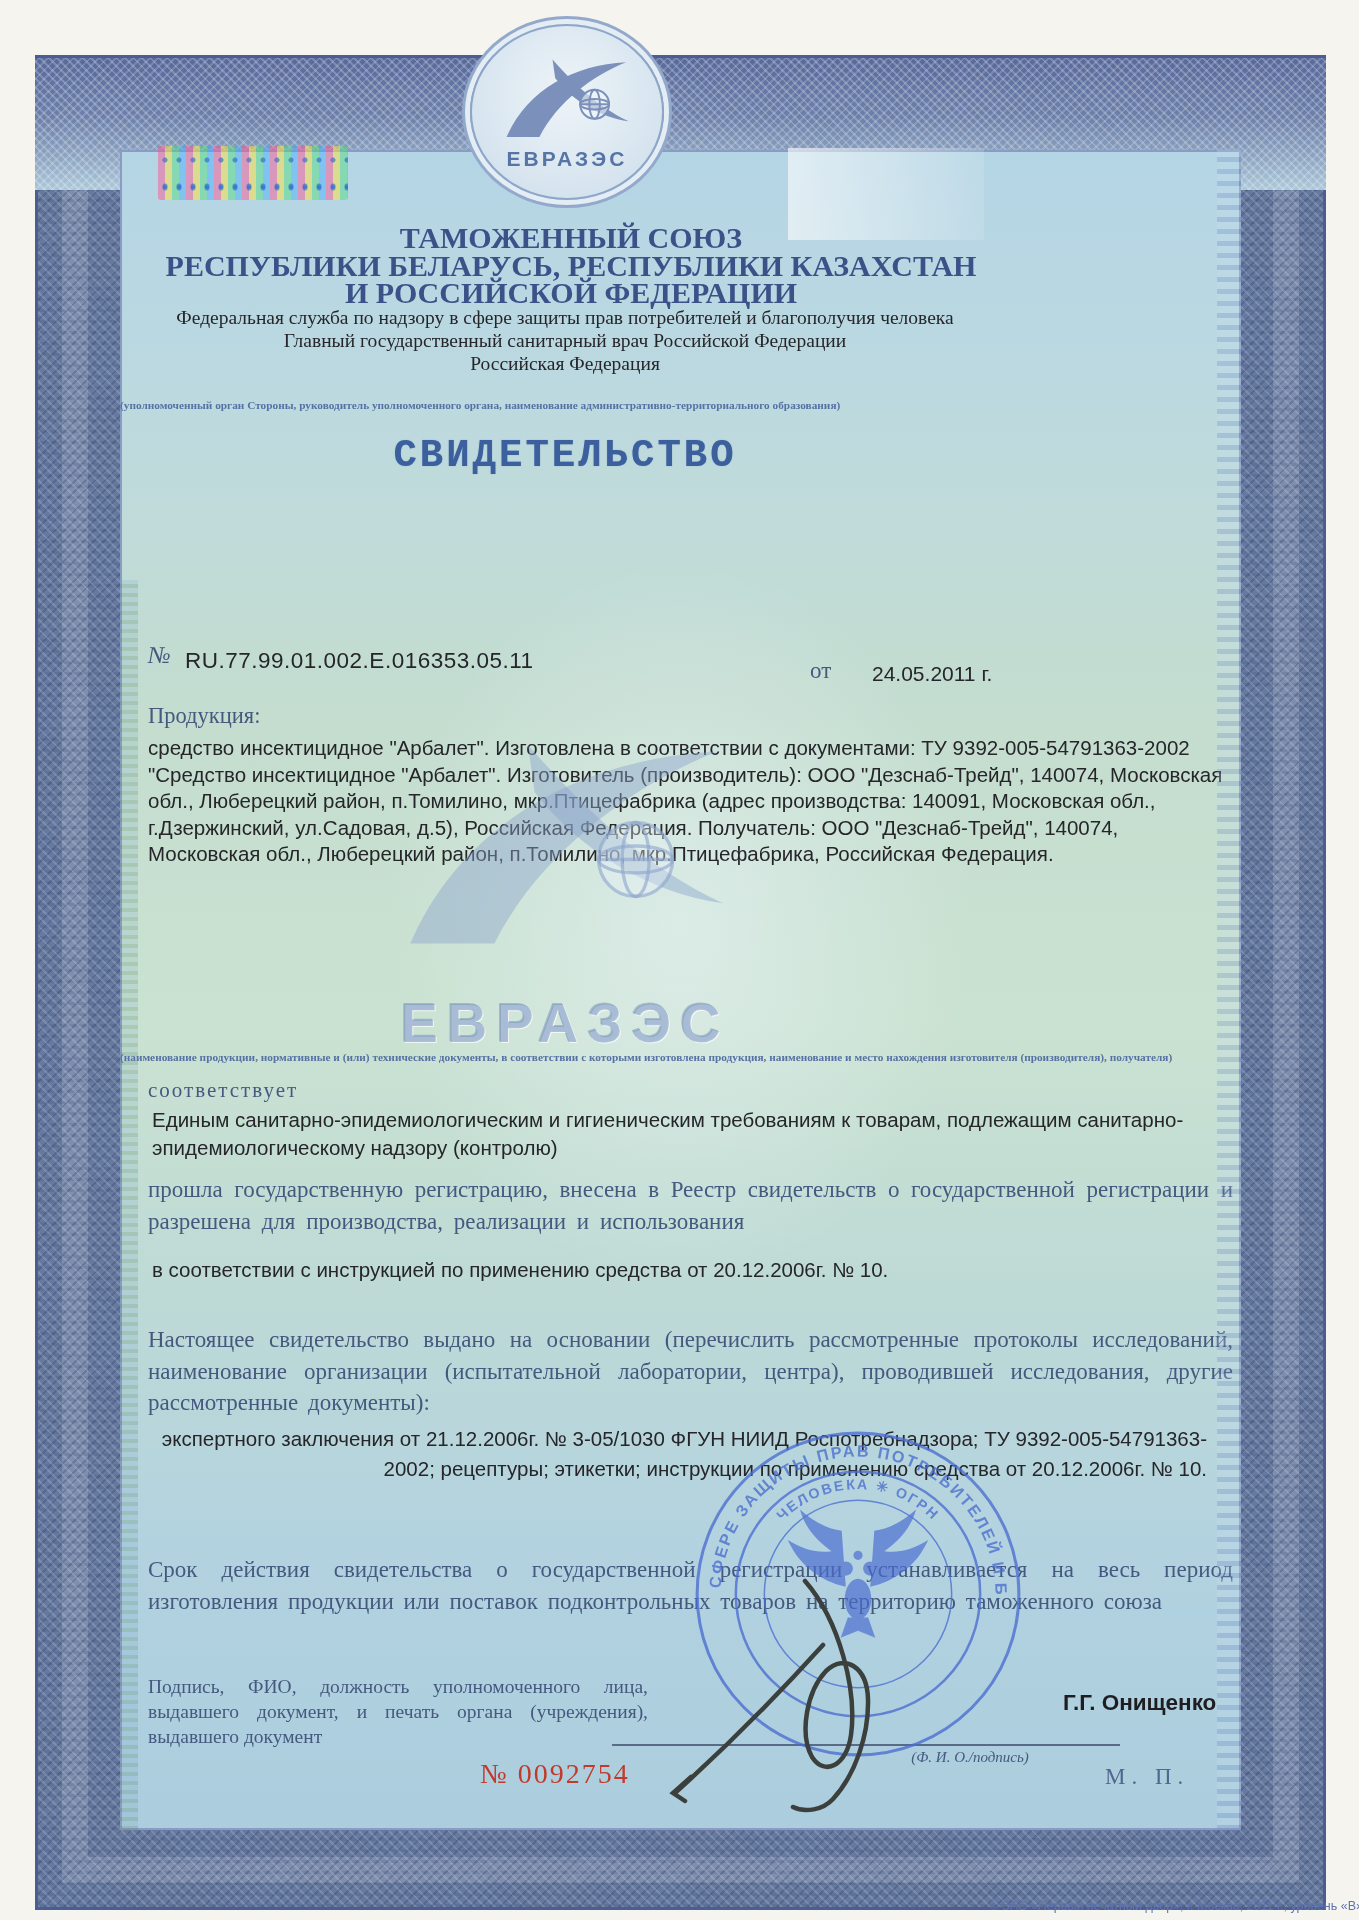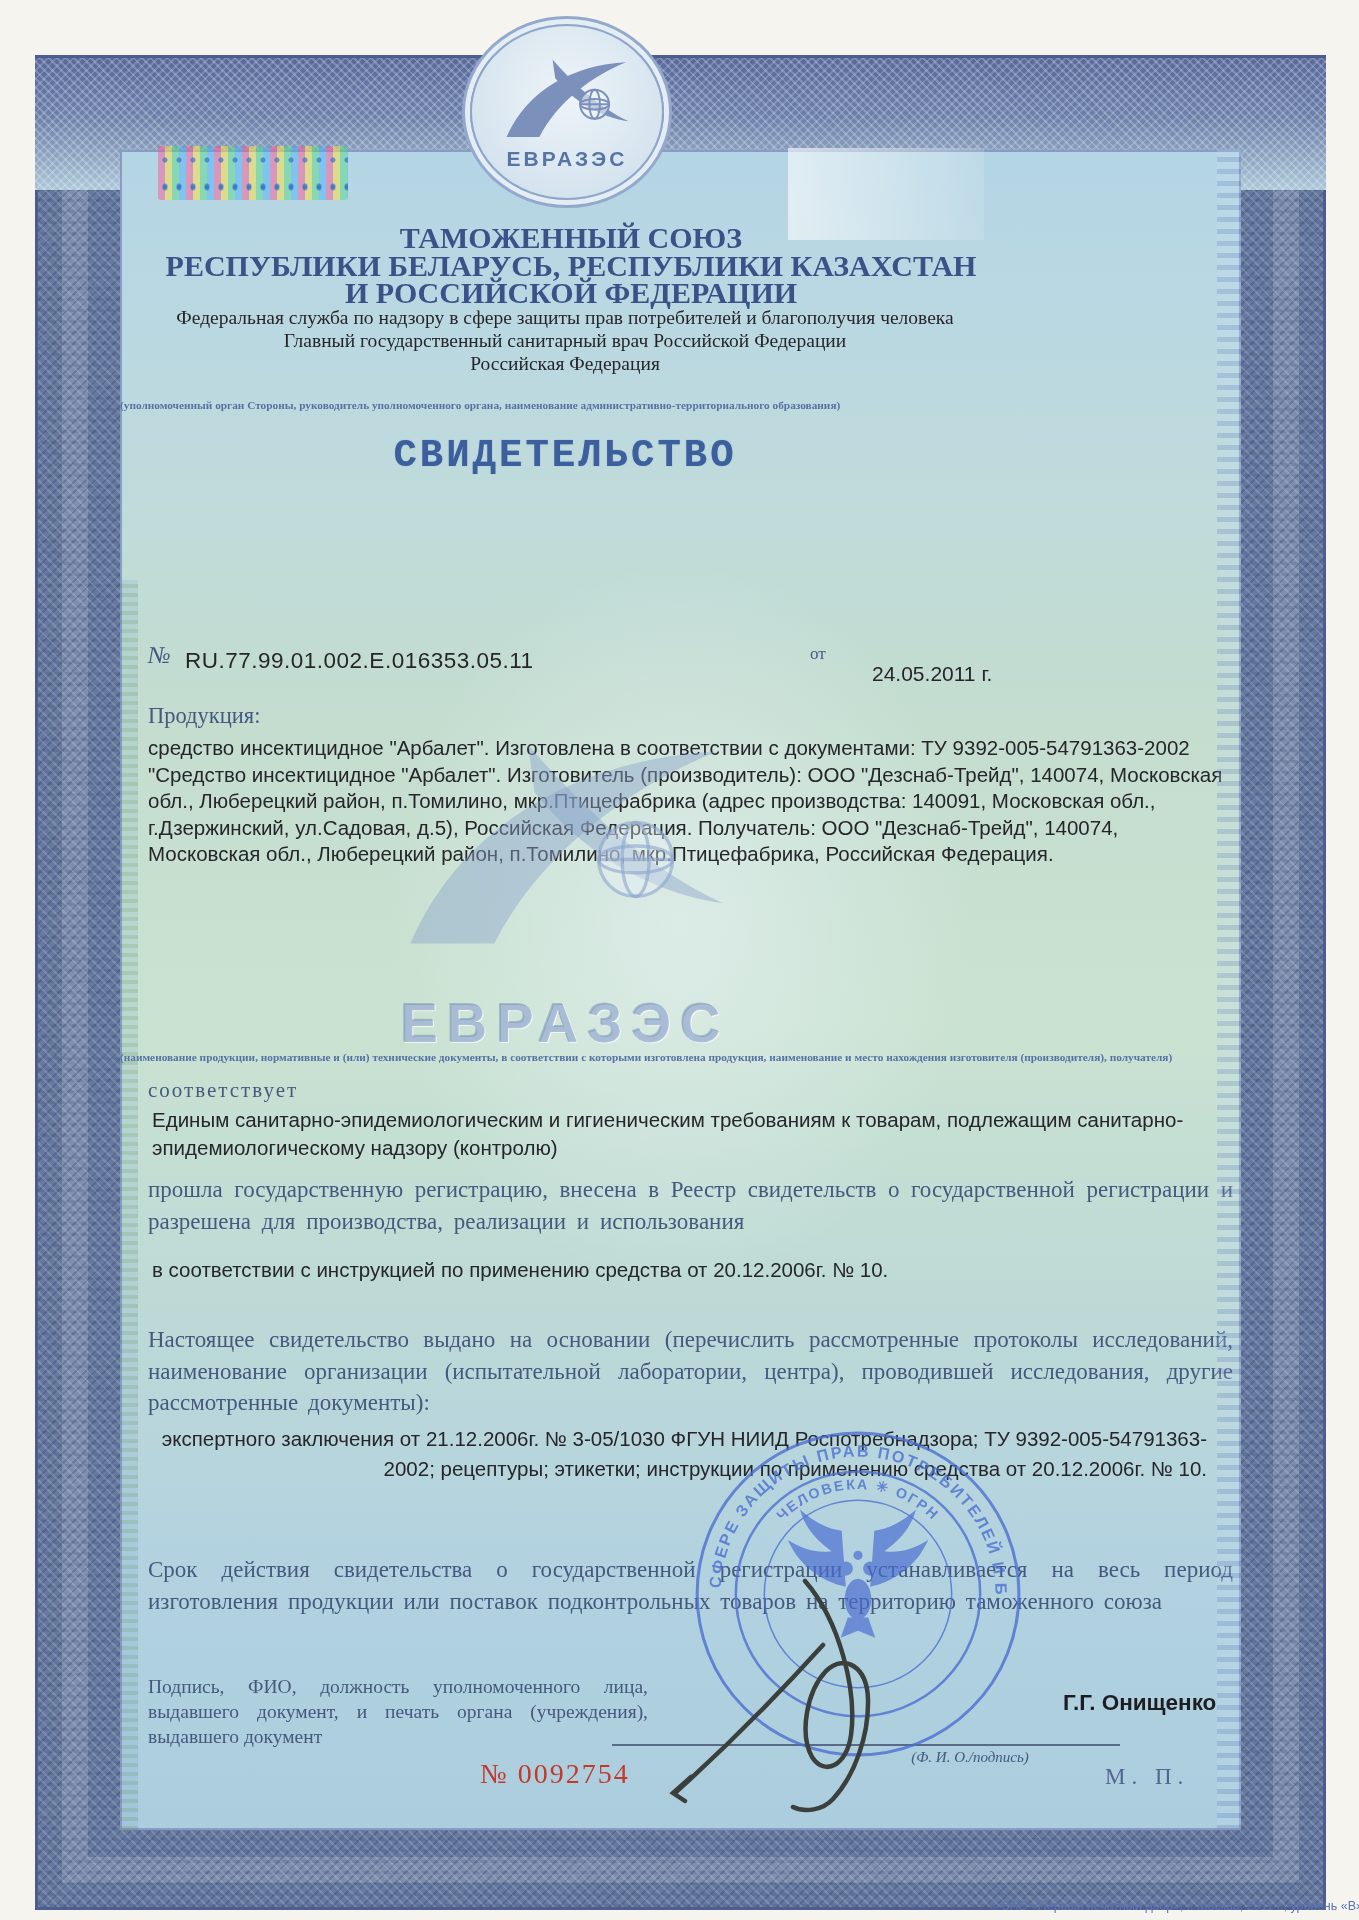--- a/index.html
+++ b/index.html
@@ -68,21 +68,21 @@
   .agency-block{left:0;top:156px;width:890px;text-align:center;font-family:Liberation Serif, serif;}
   .agency-line{font-size:19.5px;line-height:23px;}
   .caption1{left:0;top:249px;width:890px;font-size:11.3px;}
 
   .title-main{left:0;top:284px;width:890px;font-size:39px;letter-spacing:3px;color:#3c5f9e;
     text-shadow:0 0 1px rgba(60,95,158,0.5);font-family:Liberation Mono, monospace;}
   .title-sub{left:0;top:336px;width:890px;font-size:24.5px;letter-spacing:2px;color:#3f5c96;}
 
   .reg-no-label{left:28px;top:492px;font-size:24px;font-style:italic;}
   .reg-number{left:65px;top:498px;font-size:22.5px;letter-spacing:0.5px;}
-  .reg-date-label{left:690px;top:494px;font-size:17px;}
+  .reg-date-label{left:690px;top:508px;font-size:23px;}
   .reg-date{left:725px;top:512px;font-size:21px;margin-left:27px;}
 
   .product-label{left:28px;top:553px;font-size:22.5px;}
   .product-text{left:28px;top:585px;width:1078px;font-size:20.5px;line-height:26.5px;}
 
   .watermark{left:255px;top:556px;width:380px;text-align:center;z-index:1;}
   .watermark-text{font-family:"Liberation Sans",sans-serif;font-weight:bold;font-size:56px;letter-spacing:9px;
     color:rgba(128,156,196,0.6);text-shadow:1px 1px 0 rgba(255,255,255,0.7),-1px -1px 0 rgba(80,110,155,0.35);}
 
   .caption2{left:0;top:901px;width:1110px;font-size:11.3px;}

